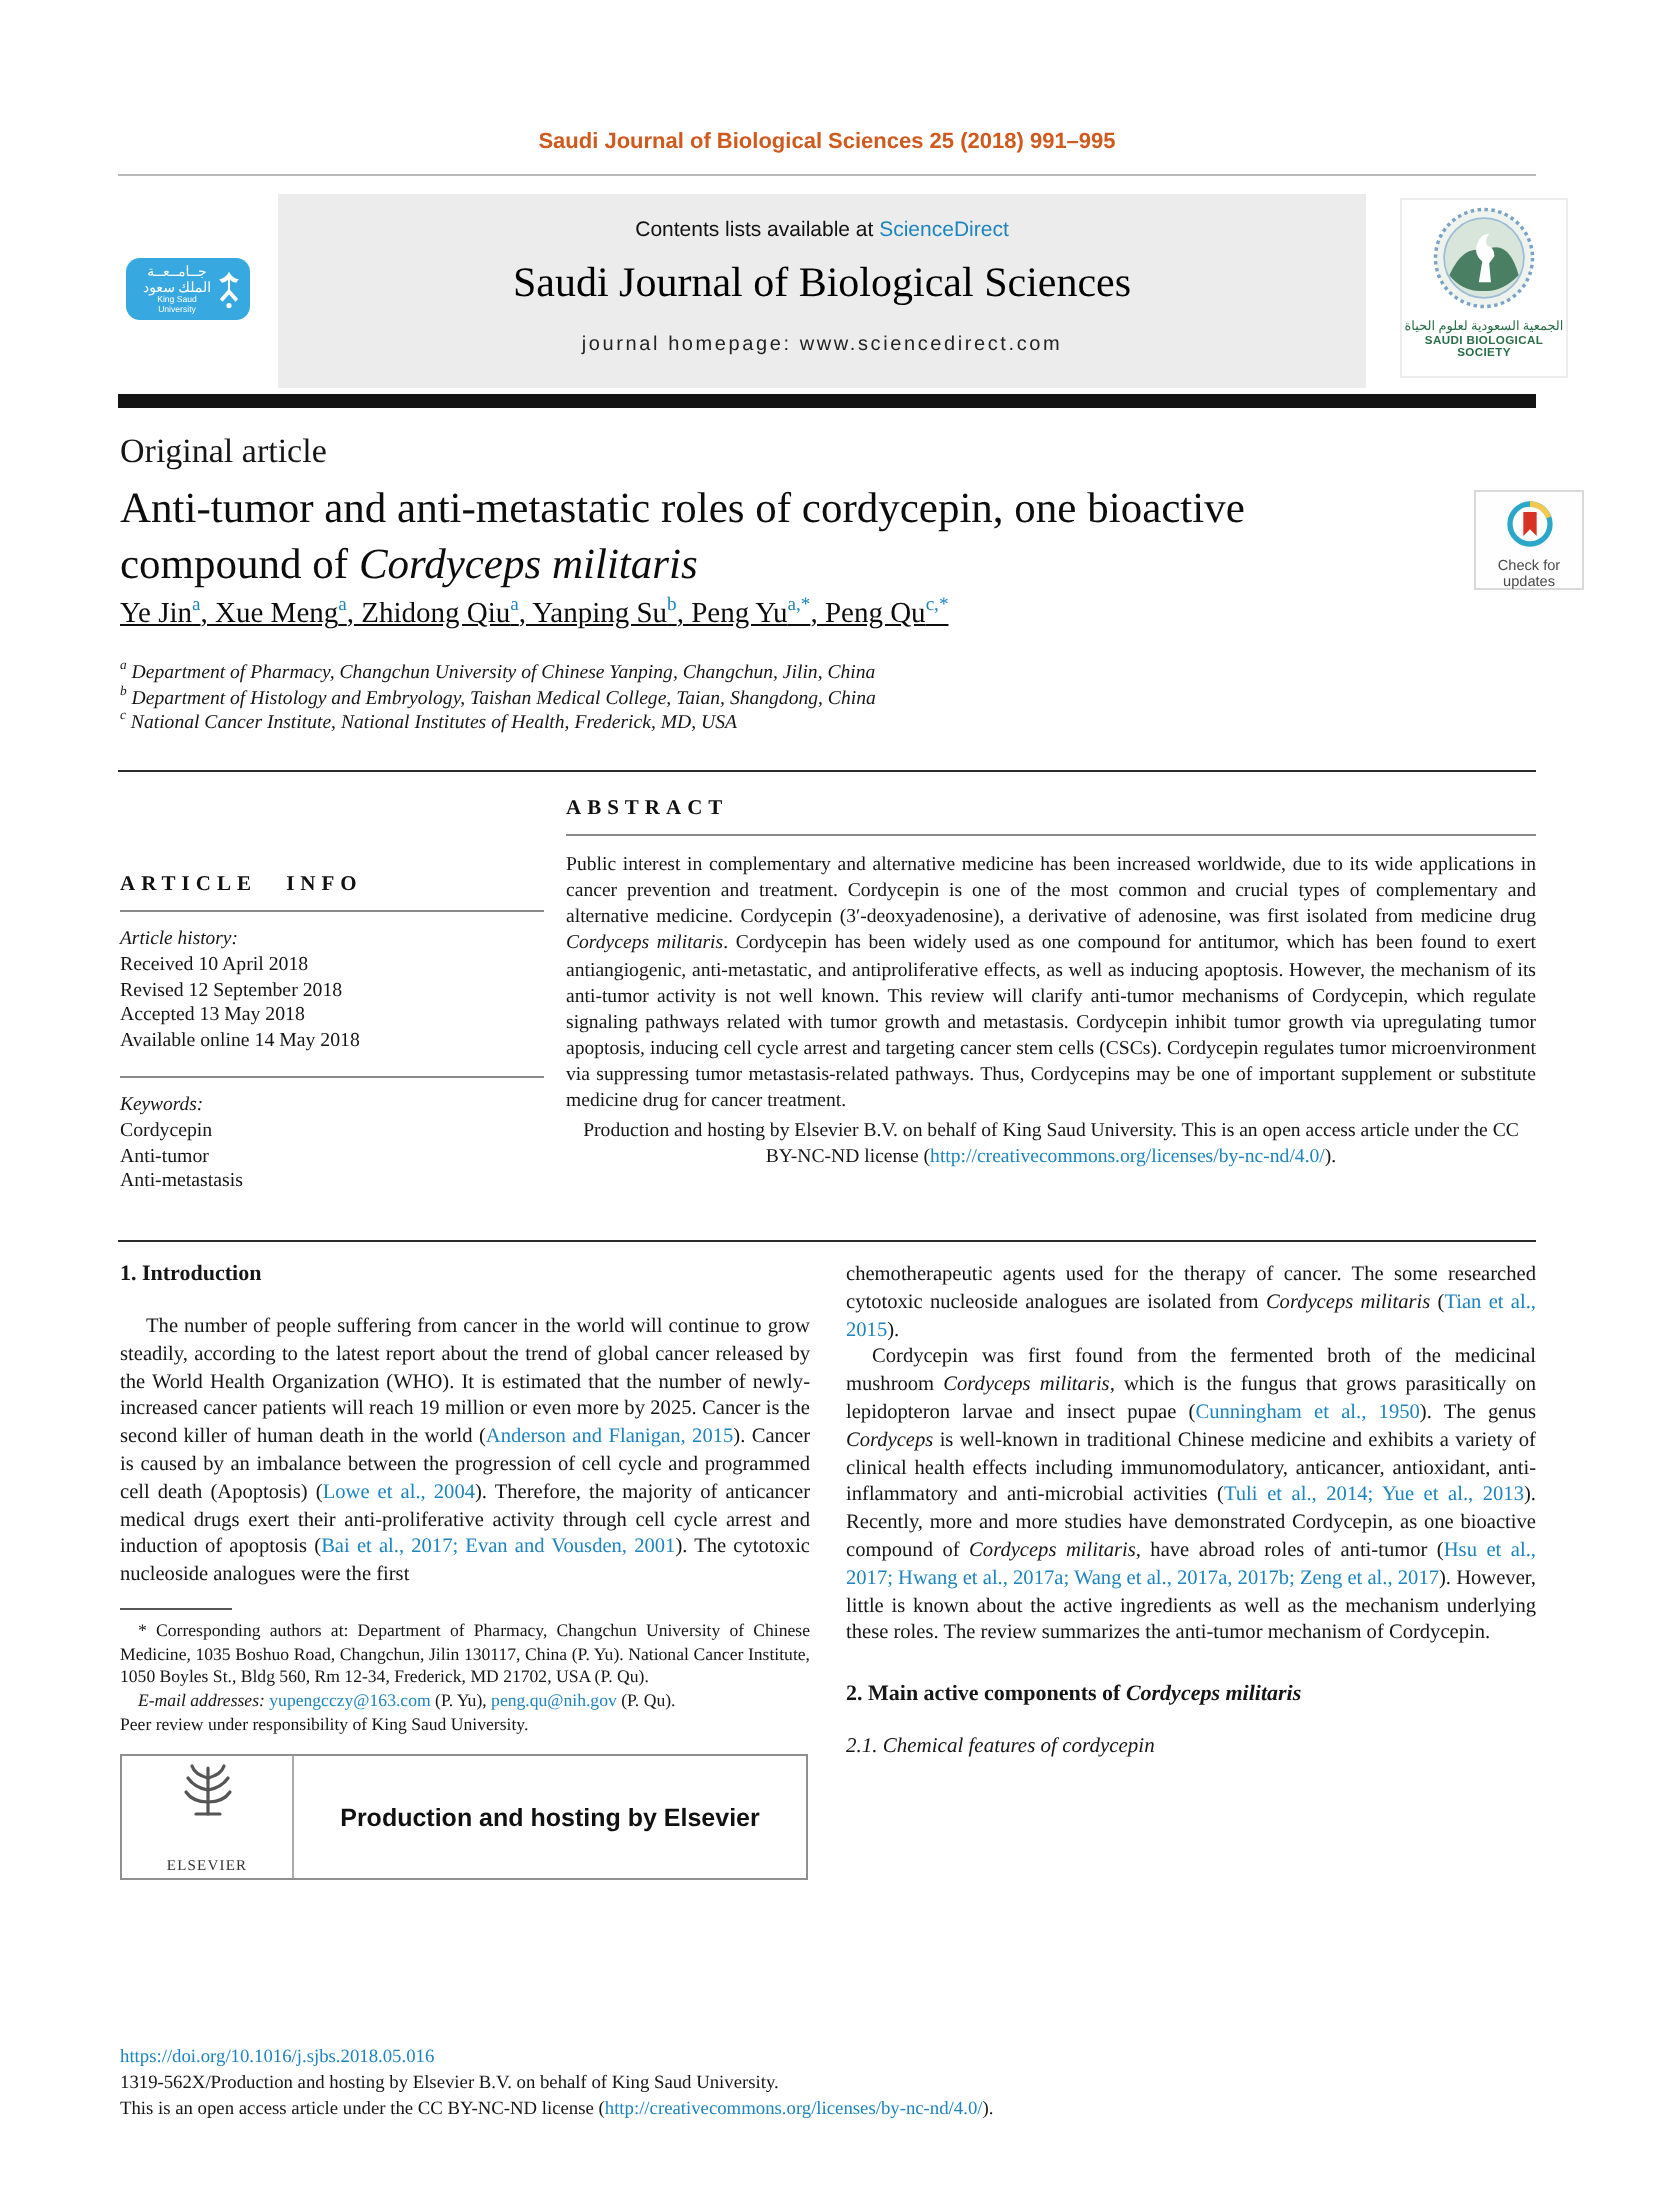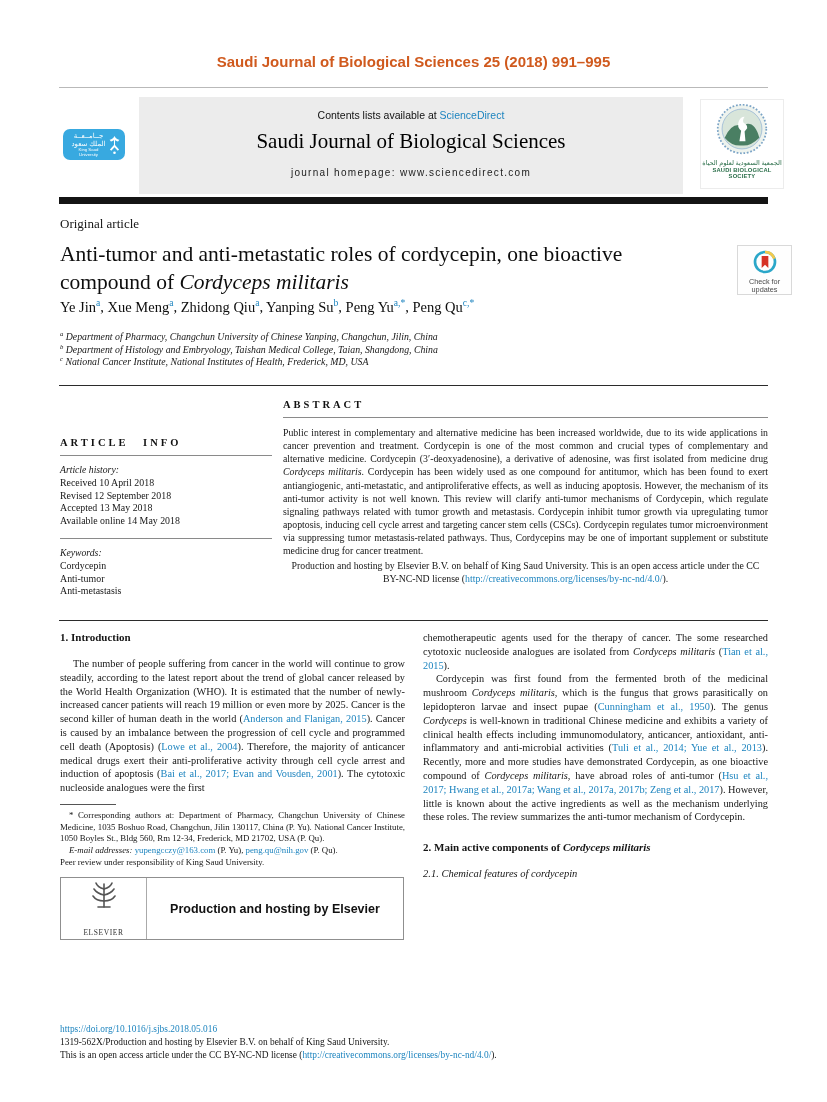--- a/index.html
+++ b/index.html
@@ -9,49 +9,49 @@
     --soc-green:#2a6e49;
     --rule-dark:#2b2b2b;
     --rule-light:#9a9a9a;
   }
   *{box-sizing:border-box;margin:0;padding:0}
   body{background:#888;font-family:"Liberation Serif","DejaVu Serif",serif;}
   .page{position:relative;width:827px;height:1102px;background:#fff;margin:0 auto;color:#161616;overflow:hidden;}
   .abs{position:absolute;}
 
   
-  .citation{top:53px;left:0;right:0;text-align:center;font-family:"Liberation Sans",sans-serif;font-size:15px;font-weight:600;color:var(--orange);}
+  .citation{top:65px;left:0;right:0;text-align:center;font-family:"Liberation Sans",sans-serif;font-size:11px;font-weight:600;color:var(--orange);}
   .top-rule{top:87px;left:59px;width:709px;border-top:1px solid #b9b9b9;}
 
   
   .banner-gray{left:139px;top:97px;width:544px;height:97px;background:#ececec;text-align:center;}
   .contents-line{padding-top:12px;font-family:"Liberation Sans",sans-serif;font-size:10.5px;color:#111;}
   .journal-name{margin-top:8px;font-size:21px;color:#000;}
   .homepage-line{margin-top:13px;font-family:"Liberation Sans",sans-serif;font-size:10px;letter-spacing:1.3px;color:#222;}
 
   .ksu-logo{left:63px;top:129px;width:62px;height:31px;background:var(--ksu-blue);border-radius:7px;display:flex;align-items:center;justify-content:space-between;padding:2px 4px 2px 6px;}
   .ksu-text{color:#fff;text-align:center;line-height:1.15;flex:1;}
   .ksu-ar1{font-size:7px;} .ksu-ar2{font-size:7px;} .ksu-en{font-size:4.3px;font-family:"Liberation Sans",sans-serif;}
   .ksu-emblem{width:13px;height:24px;flex:0 0 auto;}
 
   .sbs-logo{left:700px;top:99px;width:84px;height:90px;background:#fff;border:1px solid #ececec;text-align:center;padding-top:3px;}
   .sbs-emblem{width:52px;height:52px;}
   .sbs-ar{font-size:6.5px;color:var(--soc-green);line-height:1.2;}
   .sbs-en{font-family:"Liberation Sans",sans-serif;font-size:5.8px;font-weight:bold;color:var(--soc-green);letter-spacing:.2px;}
 
   .black-bar{left:59px;top:197px;width:709px;height:7px;background:#141414;}
 
-  .article-type{left:60px;top:216px;font-size:13px;}
+  .article-type{left:60px;top:216px;font-size:17px;}
   .article-title{left:60px;top:240px;width:640px;font-size:21.5px;line-height:1.31;color:#0d0d0d;}
 
   .check-badge{left:737px;top:245px;width:55px;height:50px;border:1px solid #d9d9d9;background:#fefefe;text-align:center;padding-top:4px;cursor:pointer;}
   .check-badge svg{width:24px;height:24px;}
   .check-label{font-family:"Liberation Sans",sans-serif;font-size:7.3px;color:#4a4a4a;line-height:1.15;}
 
-  .authors{left:60px;top:299px;font-size:14.5px;color:#0d0d0d;}
+  .authors{left:60px;top:299px;font-size:14.5px;color:#0d0d0d;text-decoration:underline;}
   .affiliations{left:60px;top:331px;font-size:9.8px;font-style:italic;line-height:12.6px;}
   .aff-sup{vertical-align:super;font-size:68%;line-height:0;}
 
   .rule-a{top:385px;left:59px;width:709px;border-top:1px solid var(--rule-dark);}
   .rule-b{top:620px;left:59px;width:709px;border-top:1px solid var(--rule-dark);}
 
   .info-col{left:60px;top:399px;width:212px;margin-top:38px;}
   .abstract-col{left:283px;top:399px;width:485px;}
   .col-heading{font-size:10.5px;font-weight:bold;letter-spacing:3px;word-spacing:9px;color:#111;}
   .thin-rule{border-top:1px solid #8a8a8a;margin:7px 0 8px;}

